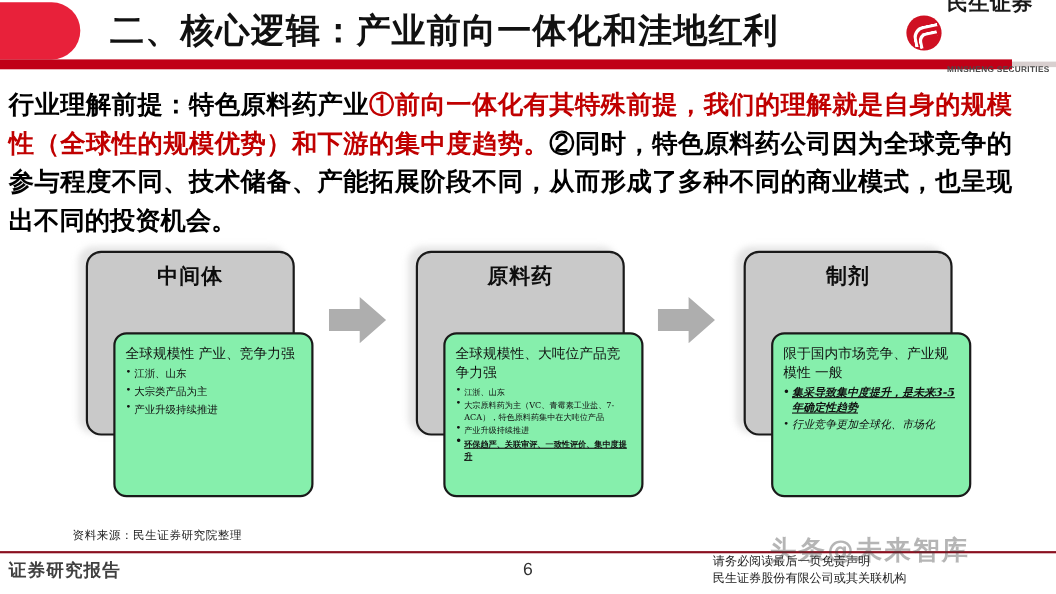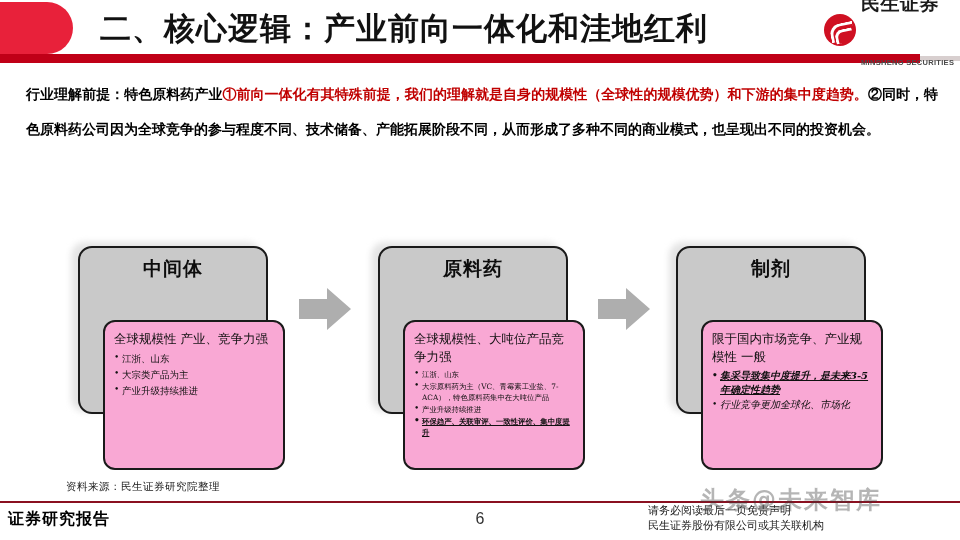--- a/index.html
+++ b/index.html
@@ -121,37 +121,37 @@
     font-size: 7.5px;
     font-weight: bold;
     color: #4a4a4a;
     line-height: 10px;
     letter-spacing: 0.3px;
   }
 
   
   #intro-paragraph {
     position: absolute;
-    left: 26px;
+    left: 8px;
     top: 78px;
     width: 912px;
-    font-family: Liberation Mono, monospace;
-    font-size: 14px;
+    font-family: Liberation Sans, sans-serif;
+    font-size: 23px;
     font-weight: bold;
     line-height: 35px;
     color: #000000;
     text-align: justify;
     letter-spacing: 0px;
   }
   .accent-red { color: #c00000; }
 
   
   #flow-diagram {
     position: absolute;
-    left: 0; top: 230px;
+    left: 0; top: 212px;
     width: 960px;
     height: 250px;
   }
   .flow-card { position: absolute; top: 0; width: 240px; height: 250px; }
   #flow-card-0 { left: 62px; }
   #flow-card-1 { left: 362px; }
   #flow-card-2 { left: 660px; }
 
   .card-shadow {
     position: absolute;
@@ -180,21 +180,21 @@
     font-size: 19px;
     font-weight: bold;
     color: #0d0d0d;
     letter-spacing: 1px;
   }
   .card-body {
     position: absolute;
     left: 41px; top: 90px;
     width: 182px;
     height: 150px;
-    background: #f9a8d4;
+    background: #86efac;
     border: 2.5px solid #1a1a1a;
     border-radius: 12px;
     box-sizing: border-box;
     padding: 8px 8px 4px 9px;
     overflow: hidden;
   }
   .card-body-lead {
     font-family: "DejaVu Serif", "Liberation Serif", serif;
     font-size: 12.5px;
     line-height: 18px;
@@ -255,21 +255,21 @@
     height: 1.5px;
     background: #8a1020;
   }
   #footer-left-label {
     position: absolute;
     left: 8px;
     top: 509px;
     font-family: "DejaVu Sans", sans-serif;
     font-size: 16px;
     font-weight: bold;
-    color: #000000;
+    color: #404040;
     letter-spacing: 1px;
   }
   #footer-page-number {
     position: absolute;
     left: 0;
     top: 510px;
     width: 960px;
     text-align: center;
     font-family: "Liberation Sans", sans-serif;
     font-size: 16px;

